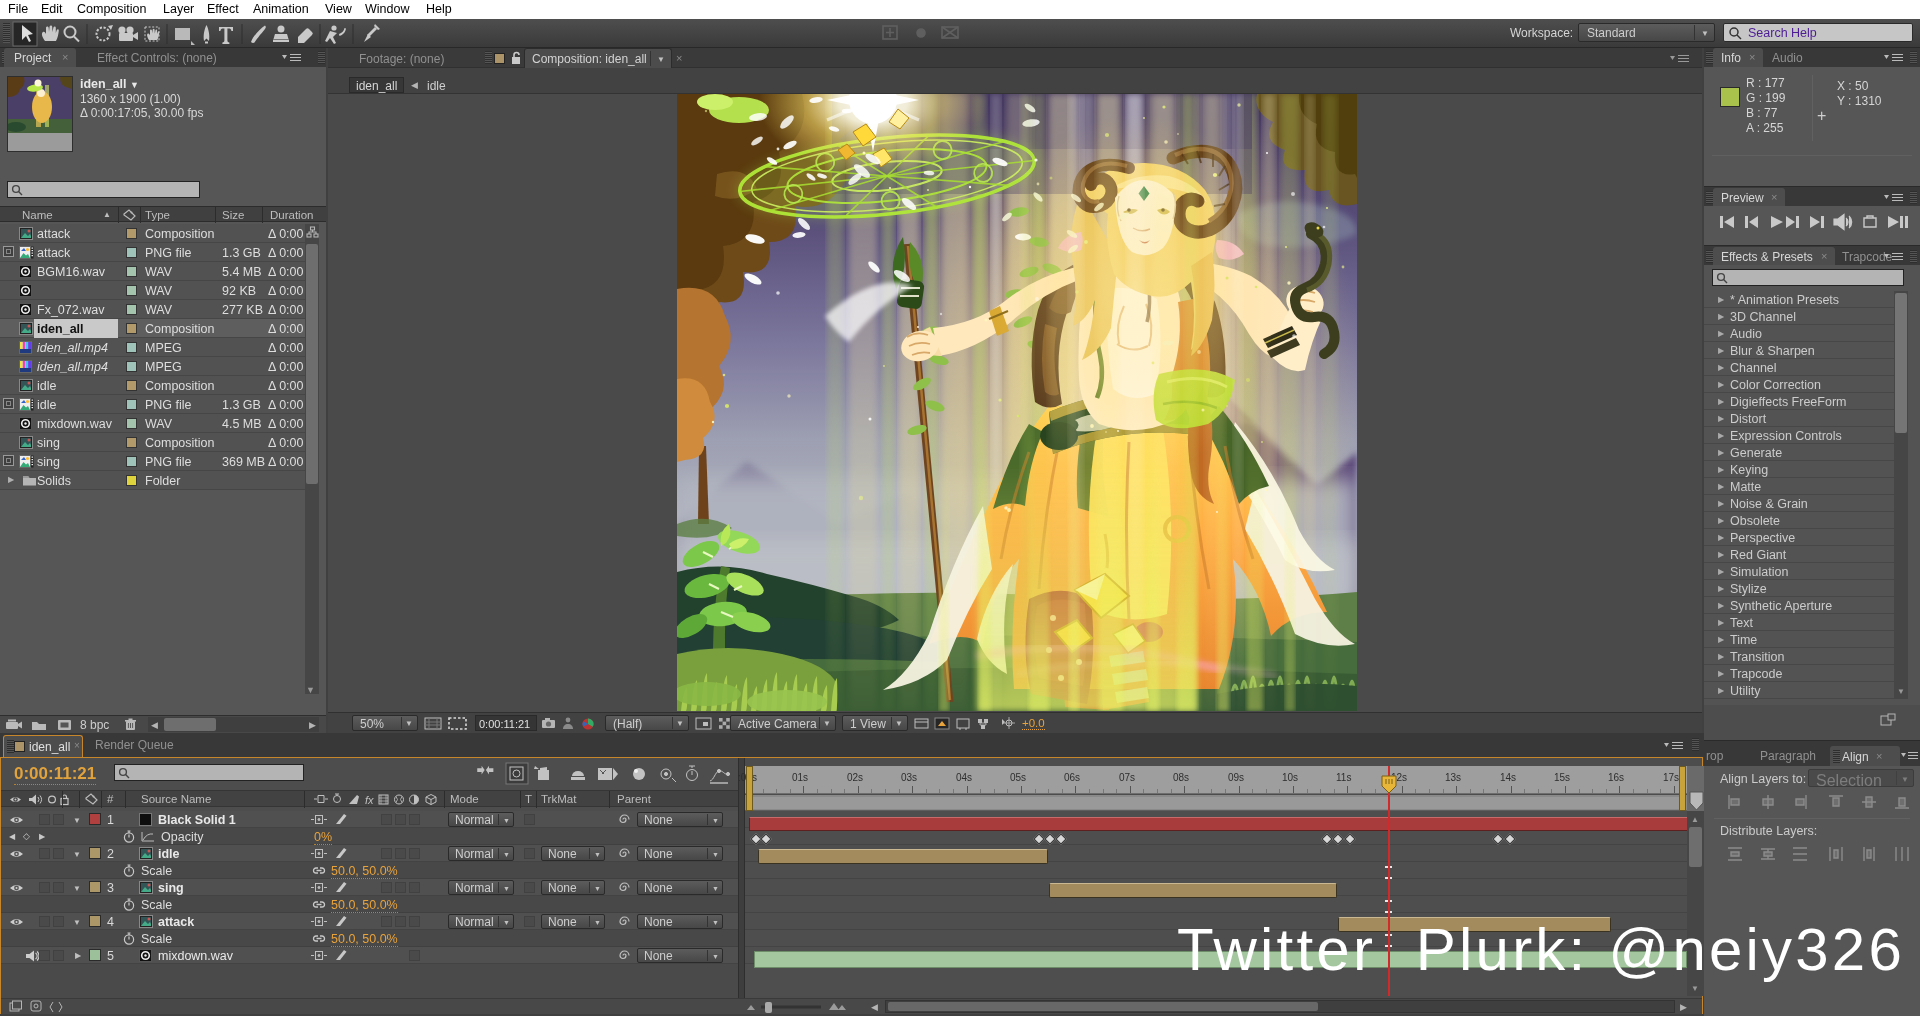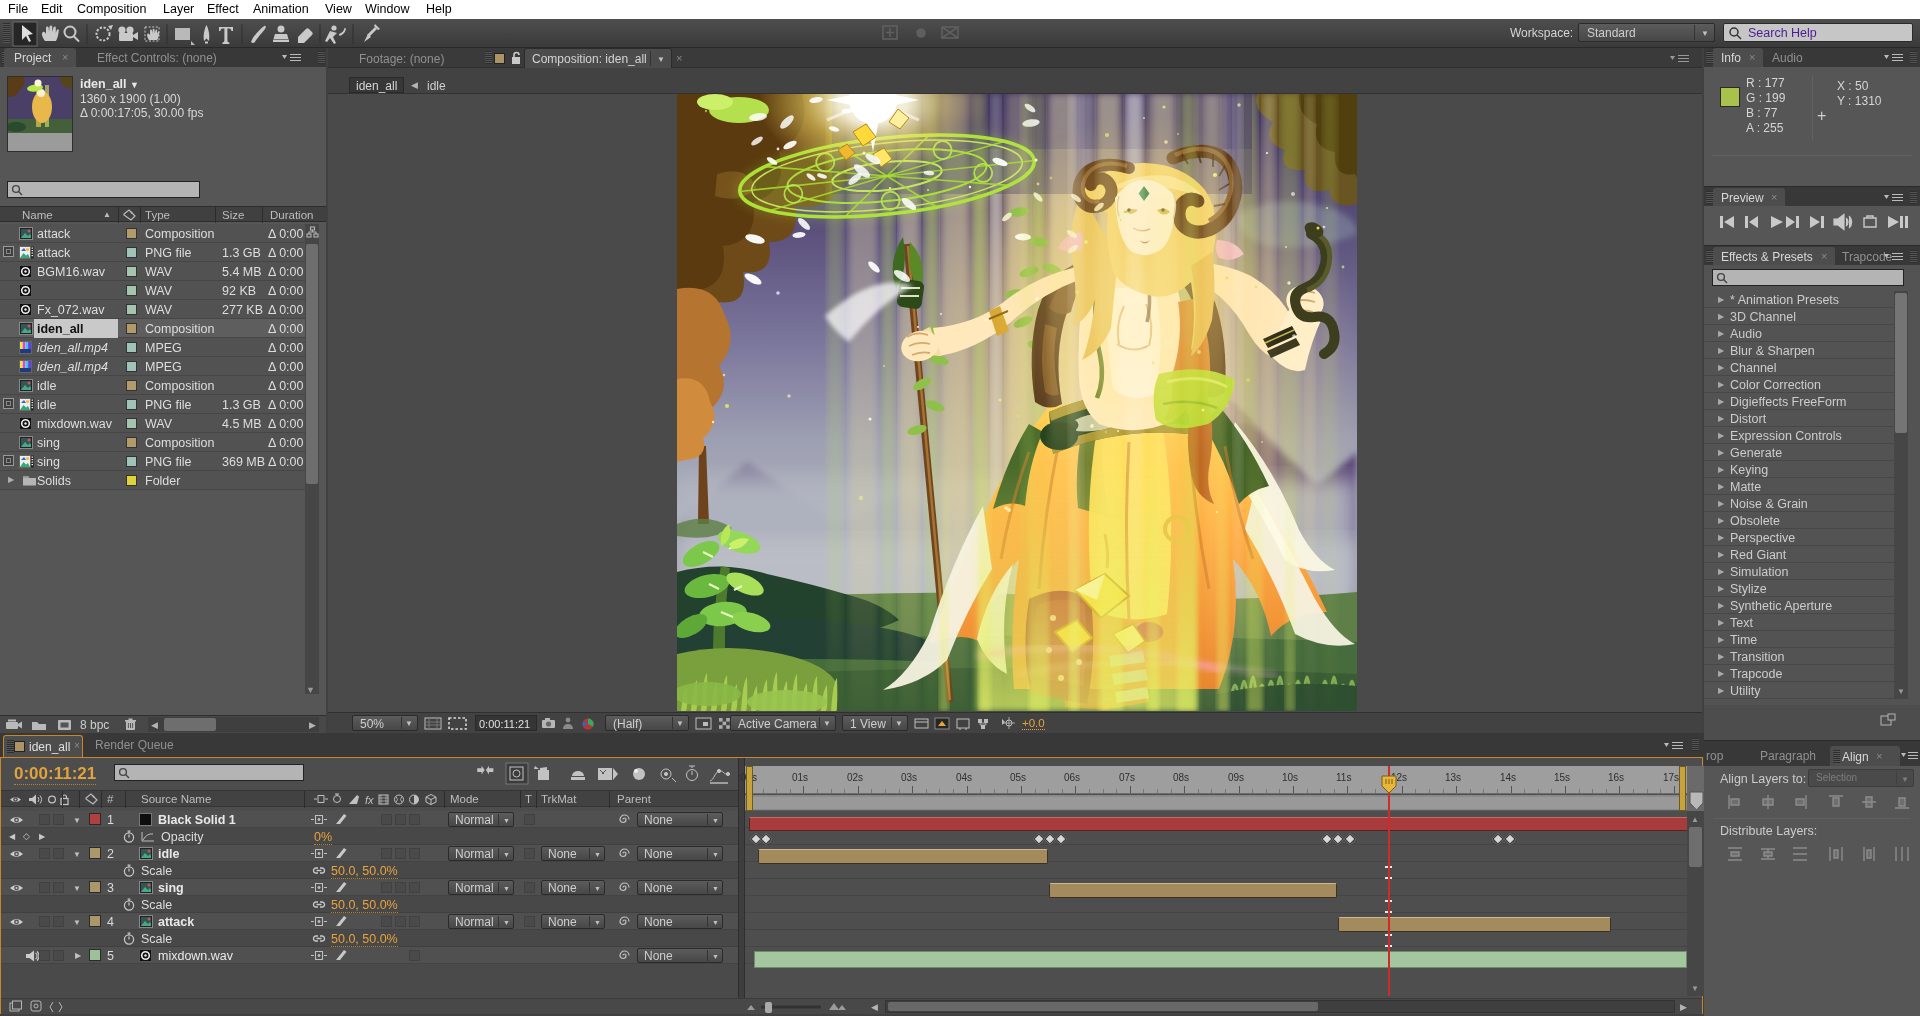--- a/index.html
+++ b/index.html
@@ -1163,21 +1163,21 @@
           <g stroke="#bbb">
             <line x1="8" y1="1.5" x2="18" y2="1.5"></line>
             <line x1="8" y1="4.5" x2="18" y2="4.5"></line>
             <line x1="8" y1="7.5" x2="18" y2="7.5"></line>
           </g>
         </svg>
 </div>
 <div class="abs" style="left:0;top:718px;width:216px;height:250px;background:#565656;">
 <span class="abs" style="left:16px;top:6px;font-size:12.5px;color:#cbcbcb;">Align Layers to:</span>
 <div class="abs" style="left:104px;top:3px;width:106px;height:18px;background:#4a4a4a;border:1px solid #3c3c3c;border-radius:2px;">
-          <span class="abs" style="left:7px;top:2px;font-size:10px;color:#7d7d7d;">Selection</span>
+          <span class="abs" style="left:7px;top:2px;font-size:16px;color:#7d7d7d;">Selection</span>
           <span class="abs" style="right:16px;top:1px;bottom:1px;width:1px;background:#404040;"></span>
           <span class="abs" style="right:4px;top:5px;font-size:8px;color:#7d7d7d;">▼</span>
         </div>
 <svg class="abs" style="left:23px;top:28px;" width="16" height="16" viewBox="0 0 16 16">
           <g fill="#6e6e6e" stroke="#8c8c8c" stroke-width="1.4">
             <path d="M2 1 v14 M4 5 h8 v6 h-8 z"></path>
           </g>
         </svg>
 <svg class="abs" style="left:56px;top:28px;" width="16" height="16" viewBox="0 0 16 16">
           <g fill="#6e6e6e" stroke="#8c8c8c" stroke-width="1.4">
@@ -1807,14 +1807,15 @@
           </svg>
 <span class="abs" style="left:870px;top:3px;color:#b5b5b5;font-size:9px;">◀</span>
 <div class="abs" style="left:884px;top:1px;width:790px;height:13px;background:#3f3f3f;border:1px solid #333;">
             <div class="abs" style="left:2px;top:1px;width:430px;height:9px;background:#686868;border-radius:2px;"></div>
           </div>
 <span class="abs" style="left:1679px;top:3px;color:#b5b5b5;font-size:9px;">▶</span>
 </div>
 </div>
 </div>
 
+<div class="abs" style="left:1177px;top:915px;color:#ffffff;font-size:60px;letter-spacing:3.2px;z-index:50;">Twitter&nbsp; Plurk: @neiy326</div>
 
 </div>
 
 </body></html>

